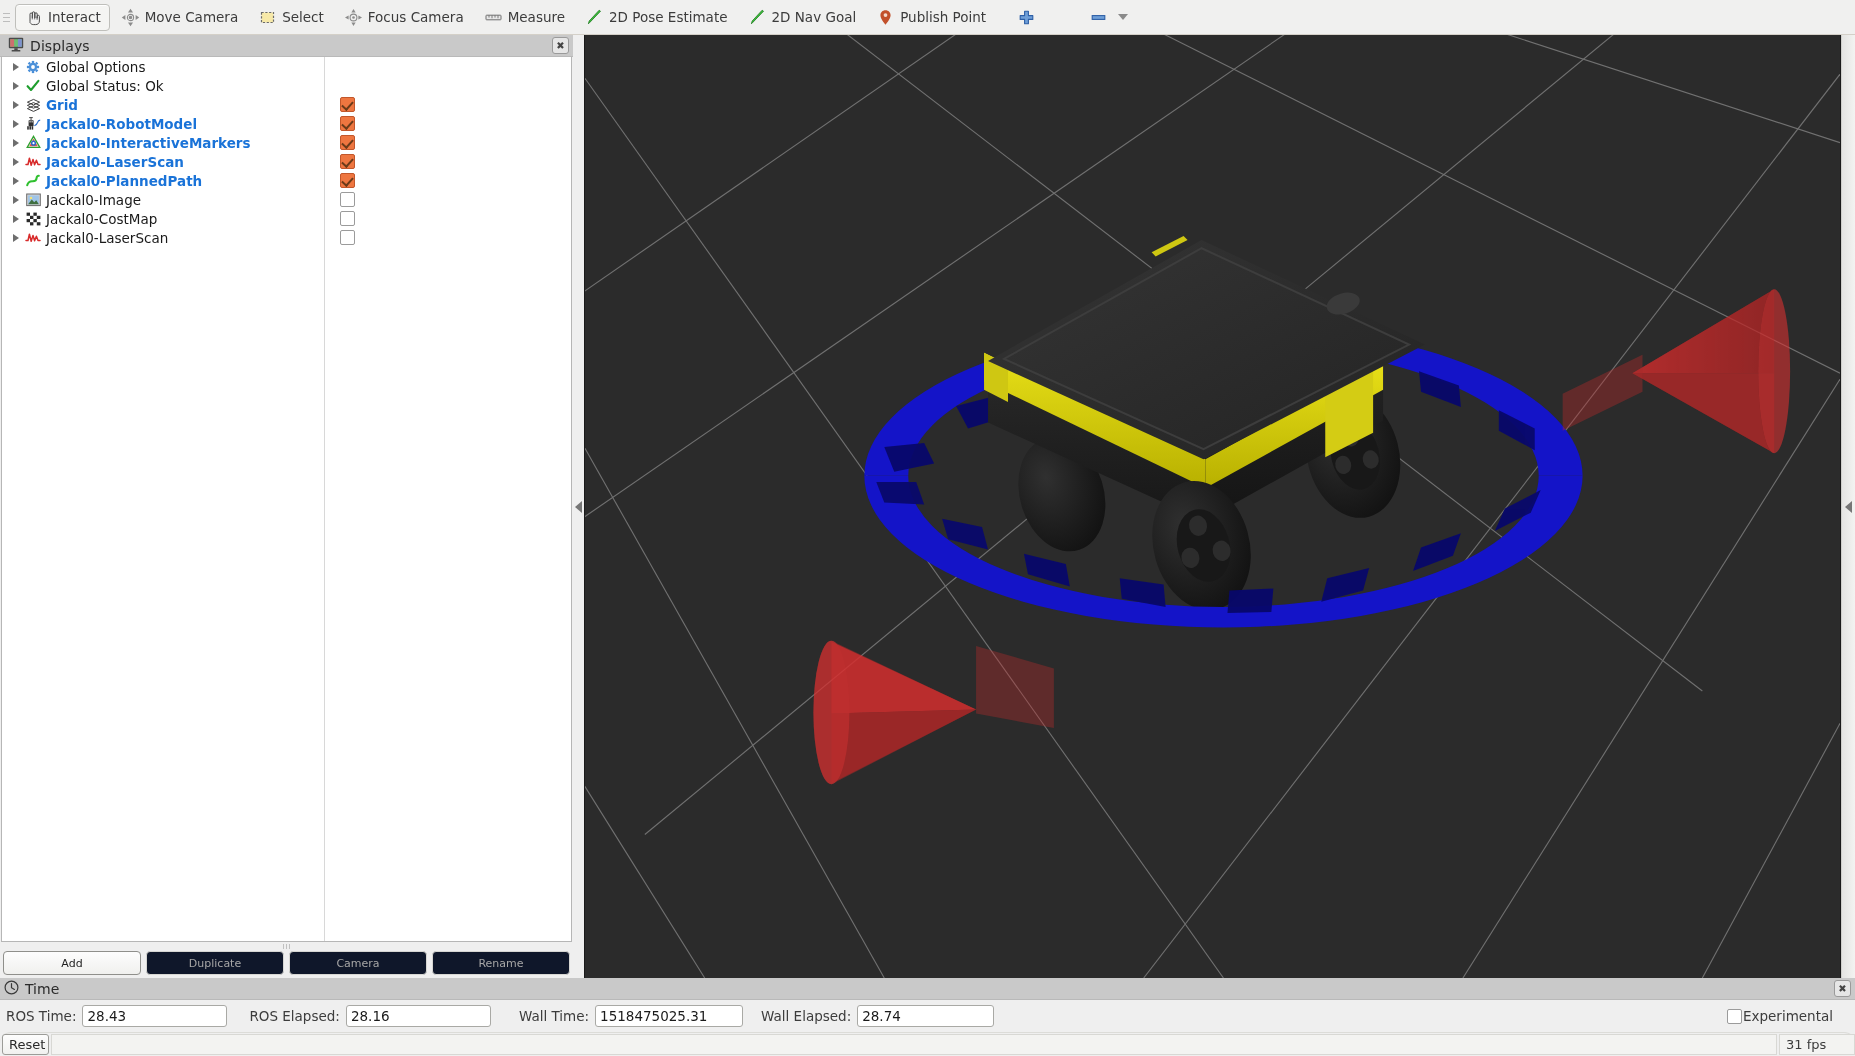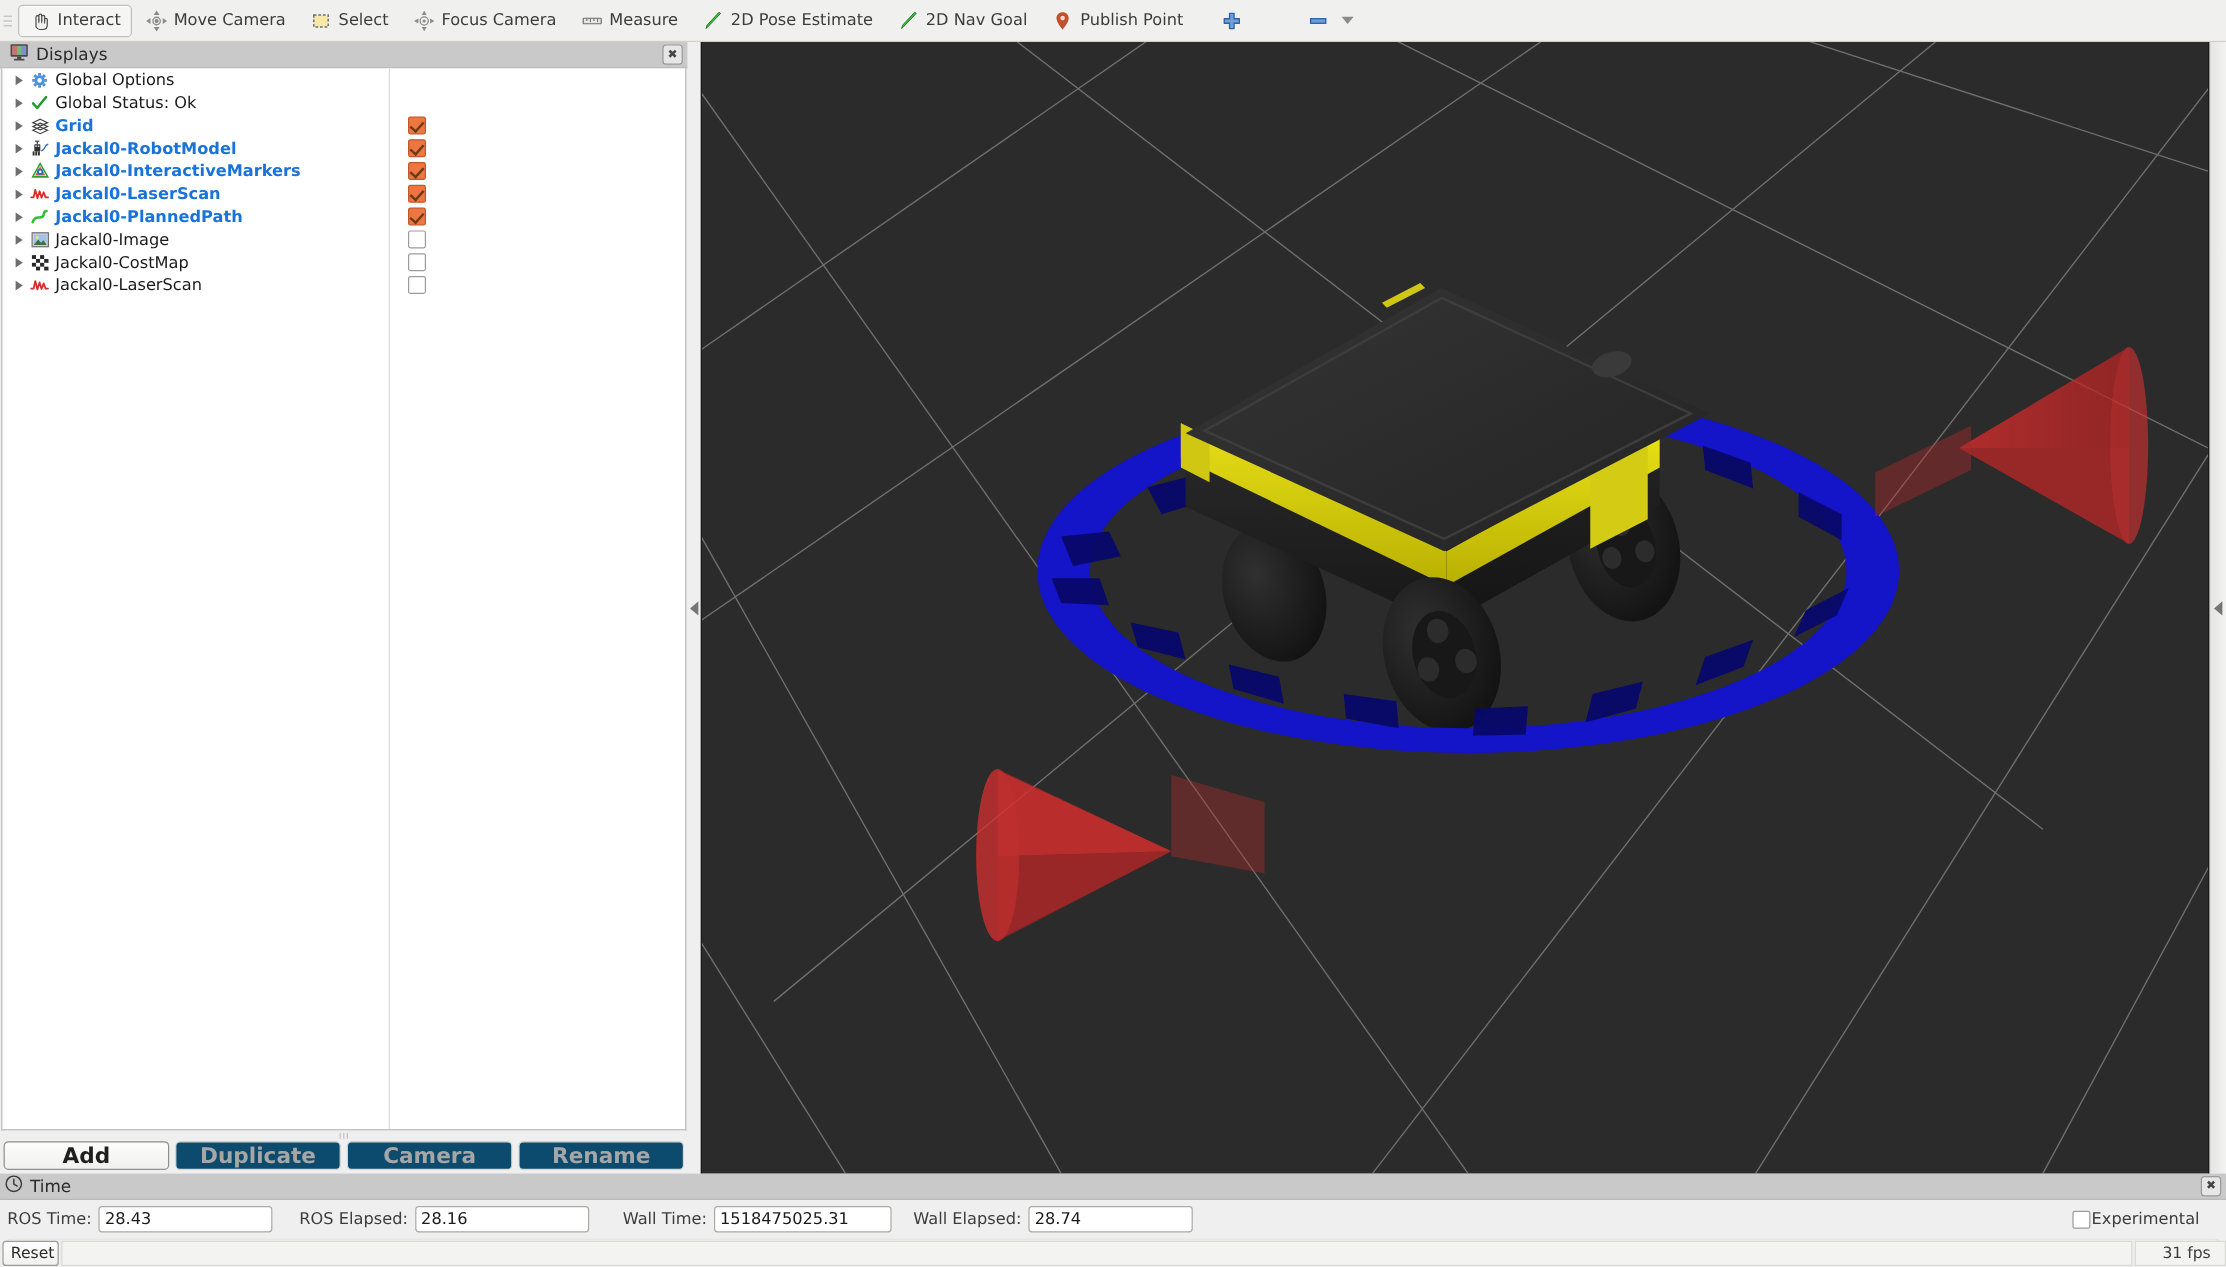--- a/index.html
+++ b/index.html
@@ -132,26 +132,25 @@
   #dock-sizer i { display: block; width: 1px; height: 5px; background: #c0c0c0; margin: 0 1px; }
   #dock-buttons {
     height: 27px; min-height: 27px;
     display: flex; gap: 5px; padding: 0 3px 3px 3px;
     background: #efefef;
   }
   .dbtn {
     flex: 1 1 0; height: 24px;
     border: 1px solid #bfbfbb; border-radius: 4px;
     background: linear-gradient(#fdfdfd,#f0f0ee);
-    font-size: 18px; color: #3c3c3c; cursor: pointer;
+    font-size: 11px; color: #3c3c3c; cursor: pointer;
     font-family: inherit;
-    font-weight: bold;
   }
   .dbtn.primary { border-color: #8f8f8b; color: #1f1f1f; }
-  .dbtn.disabled { color: #a6a6a6; background: #0c4a6e; border-color: #d6d6d2; cursor: default; }
+  .dbtn.disabled { color: #a6a6a6; background: #0f172a; border-color: #d6d6d2; cursor: default; }
 
   
   .vsplit {
     width: 11px; min-width: 11px;
     background: #efefef;
     display: flex; align-items: center; justify-content: center;
     cursor: col-resize; position: relative;
   }
   .vsplit .arrow-l {
     width: 0; height: 0;
@@ -220,21 +219,21 @@
     border: 1px solid #9c9c98; border-radius: 3px;
     background: linear-gradient(#fdfdfd,#f1f1ef);
     font-size: 13px; color: #2a2a2a; cursor: pointer; font-family: inherit;
   }
   #status-fill {
     flex: 1 1 auto; border: 1px solid #d8d8d4;
     background: #f3f3f1; margin-right: 2px;
   }
   #fps-box {
     width: 76px; border: 1px solid #d8d8d4; background: #f3f3f1;
-    display: flex; align-items: center; padding-left: 22px;
+    display: flex; align-items: center; padding-left: 6px;
     font-size: 13px; color: #3c3c3c;
   }
 </style>
 </head>
 <body>
 
 <div id="app">
 
   <div id="toolbar">
     <div class="tb-grip">

